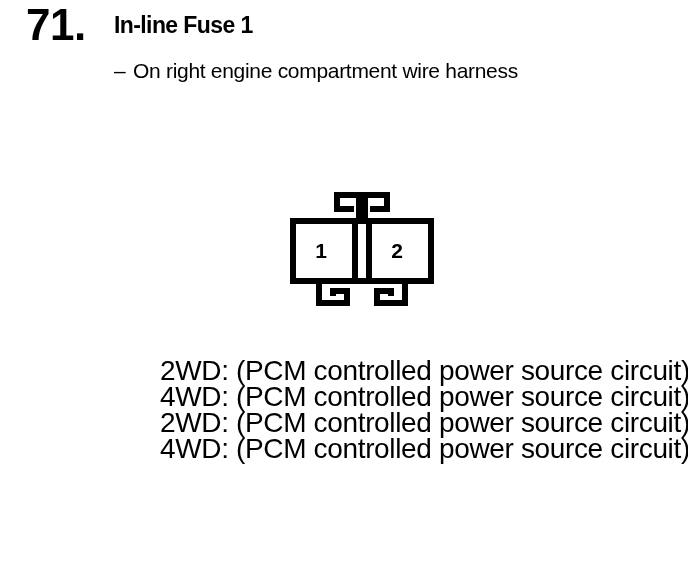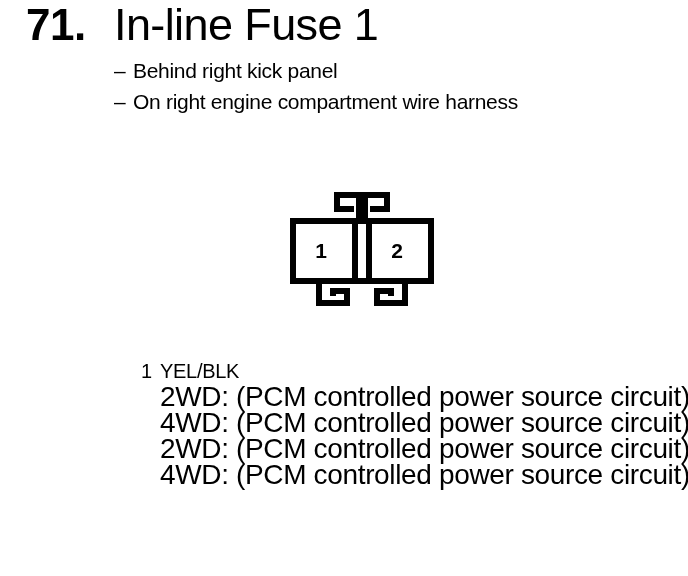--- a/index.html
+++ b/index.html
@@ -40,22 +40,22 @@
     font-size: 44px;
     font-weight: bold;
     letter-spacing: -0.5px;
     line-height: 42px;
     white-space: nowrap;
   }
   .header-title {
     position: absolute;
     left: 114px;
     top: 0;
-    font-size: 45px;
-    font-weight: normal;
+    font-size: 23px;
+    font-weight: bold;
     letter-spacing: -0.6px;
     line-height: 42px;
     white-space: nowrap;
   }
 
   
   .notes {
     position: absolute;
     left: 114px;
     top: 55px;
@@ -132,23 +132,20 @@
 
 <div class="page">
 
   <div class="header">
     <span class="header-number">71.</span>
     <span class="header-title">In-line Fuse 1</span>
   </div>
 
   <div class="notes">
     <div class="note-line">
-      <span class="note-dash">–</span><span class="note-text">Behind right kick panel</span>
-    </div>
-    <div class="note-line">
       <span class="note-dash">–</span><span class="note-text">On right engine compartment wire harness</span>
     </div>
   </div>
 
   <div class="connector">
     <svg width="152" height="122" viewBox="0 0 152 122" xmlns="http://www.w3.org/2000/svg">
 
       <g fill="#000000" shape-rendering="crispEdges">
 
         <g>
@@ -202,23 +199,20 @@
       </g>
 
       <text x="35" y="68" font-family="Liberation Sans, sans-serif" font-size="21" font-weight="bold" text-anchor="middle" fill="#000000">1</text>
       <text x="111" y="68" font-family="Liberation Sans, sans-serif" font-size="21" font-weight="bold" text-anchor="middle" fill="#000000">2</text>
     </svg>
   </div>
 
   <div class="pinlist">
 
     <div class="pin-group">
-      <div class="pin-head">
-        <span class="pin-num">1</span><span class="pin-color">YEL/BLK</span>
-      </div>
       <div class="pin-detail">2WD: (PCM controlled power source circuit)</div>
       <div class="pin-detail">4WD: (PCM controlled power source circuit)</div>
     </div>
 
     <div class="pin-group">
       <div class="pin-detail">2WD: (PCM controlled power source circuit)</div>
       <div class="pin-detail">4WD: (PCM controlled power source circuit)</div>
     </div>
 
   </div>

